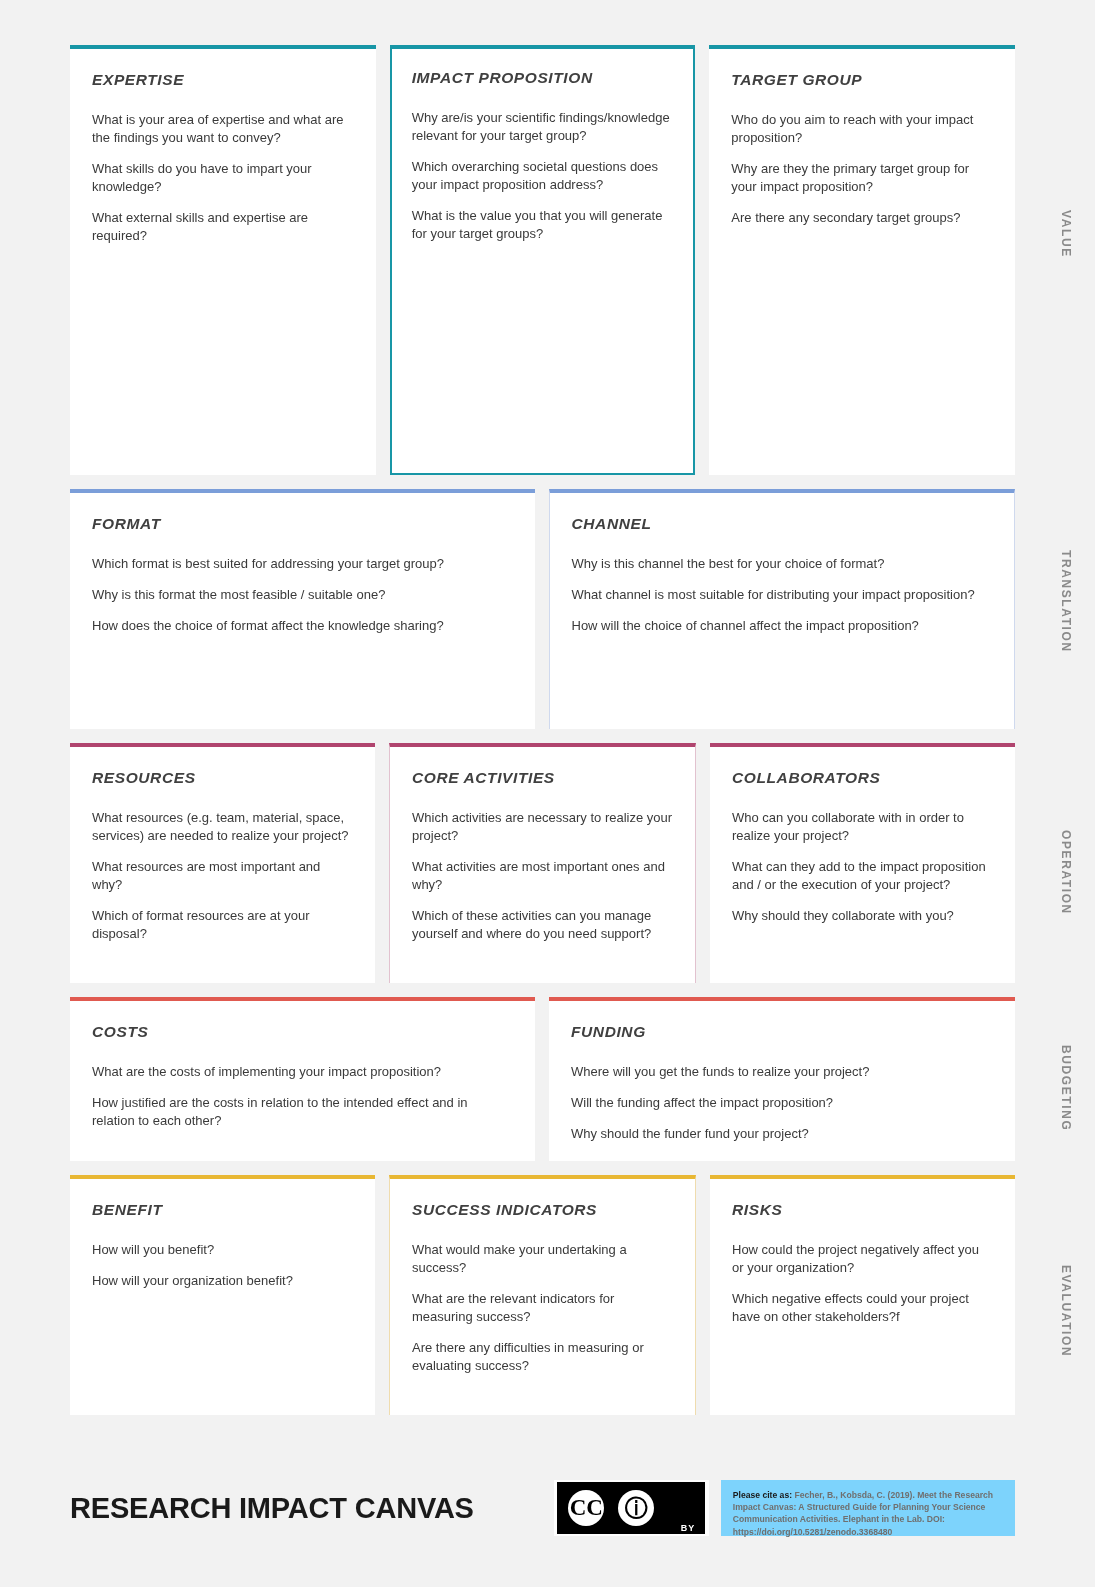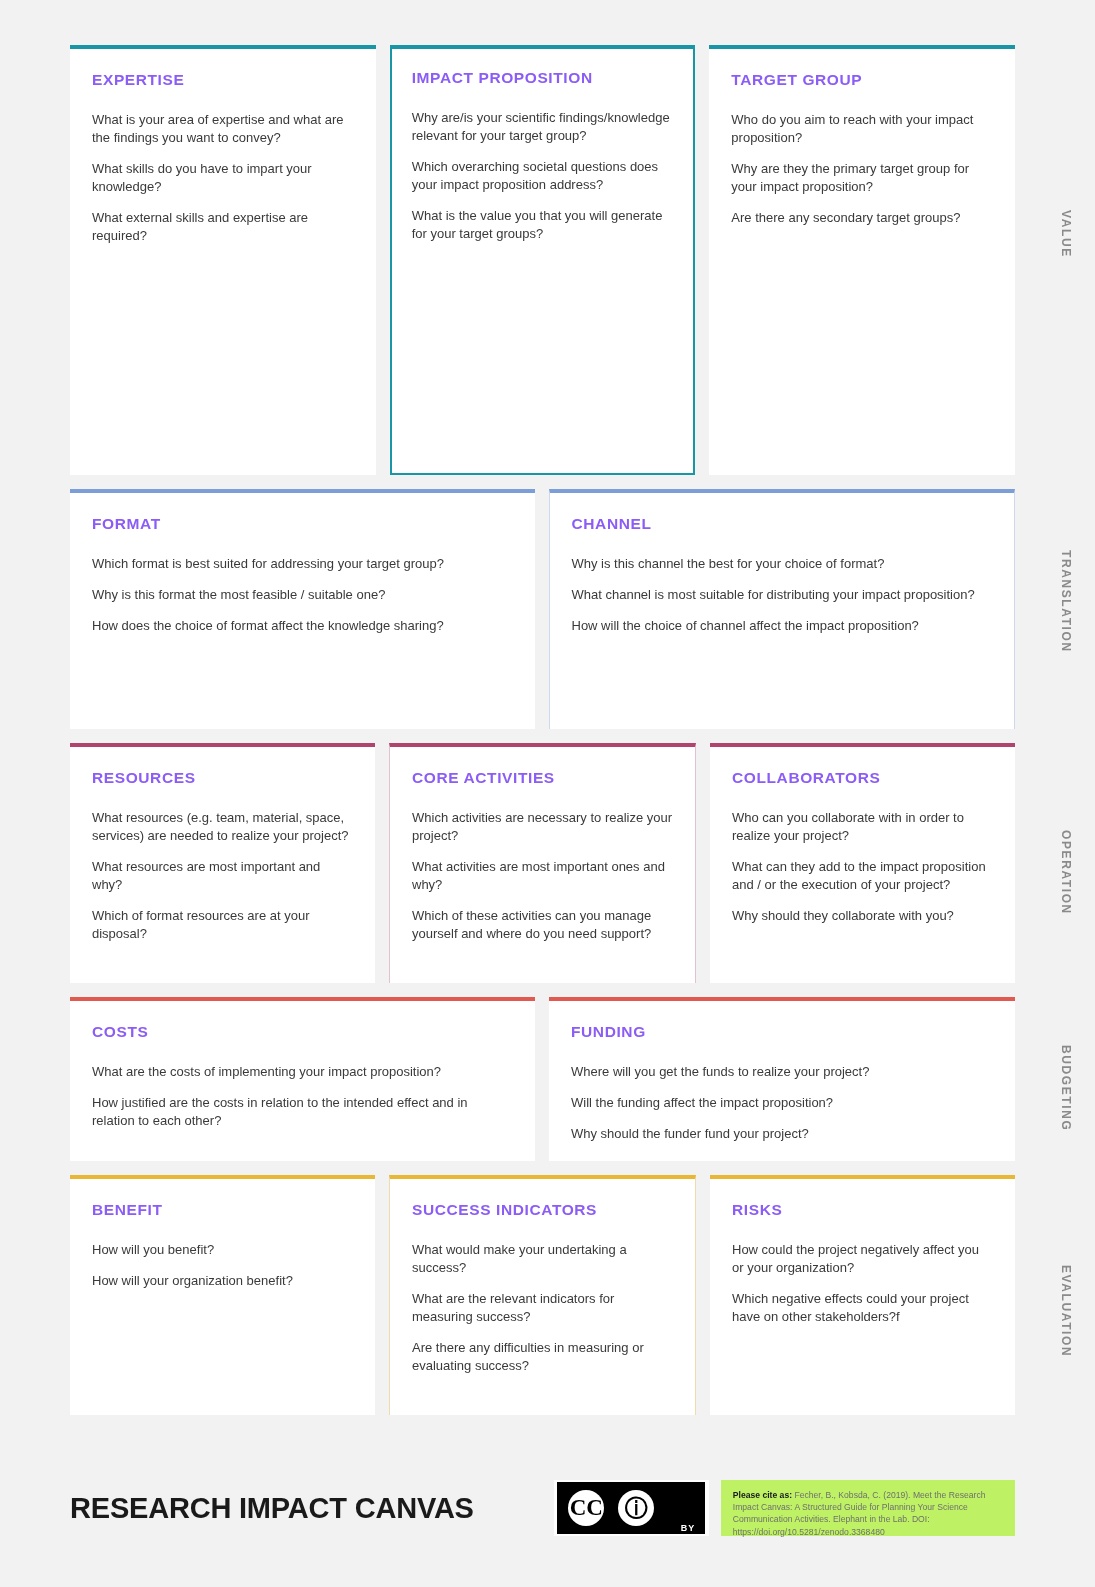--- a/index.html
+++ b/index.html
@@ -35,22 +35,23 @@
   .card.outlined {
     border: 2px solid #1896a6;
     border-top-width: 4px;
     padding: 20px 20px 16px 20px;
   }
   .card h2 {
     margin: 0 0 22px 0;
     font-size: 15.5px;
     font-weight: bold;
     letter-spacing: 0.6px;
-    color: #8b5cf6;
+    color: #404040;
     font-family: "Liberation Sans", sans-serif;
+    font-style: italic;
   }
   .card p {
     margin: 0 0 13px 0;
     font-size: 13px;
     line-height: 1.38;
     color: #3a3a3a;
   }
   .card p:last-child { margin-bottom: 0; }
 
   
@@ -125,28 +126,29 @@
   .cc-by {
     position: absolute;
     right: 10px;
     bottom: 1px;
     color: #fff;
     font-size: 9px;
     font-weight: bold;
     letter-spacing: 1px;
   }
   .cite-box {
-    background: #bef264;
+    background: #7dd3fc;
     padding: 9px 12px;
     width: 305px;
     height: 56px;
     margin-left: 12px;
     font-size: 8.6px;
     line-height: 1.42;
     color: #6f6f6f;
+    font-weight: bold;
   }
   .cite-box b { color: #1a1a1a; }
 </style>
 </head>
 <body>
 
 <div id="page">
 
   <div class="canvas">
 

